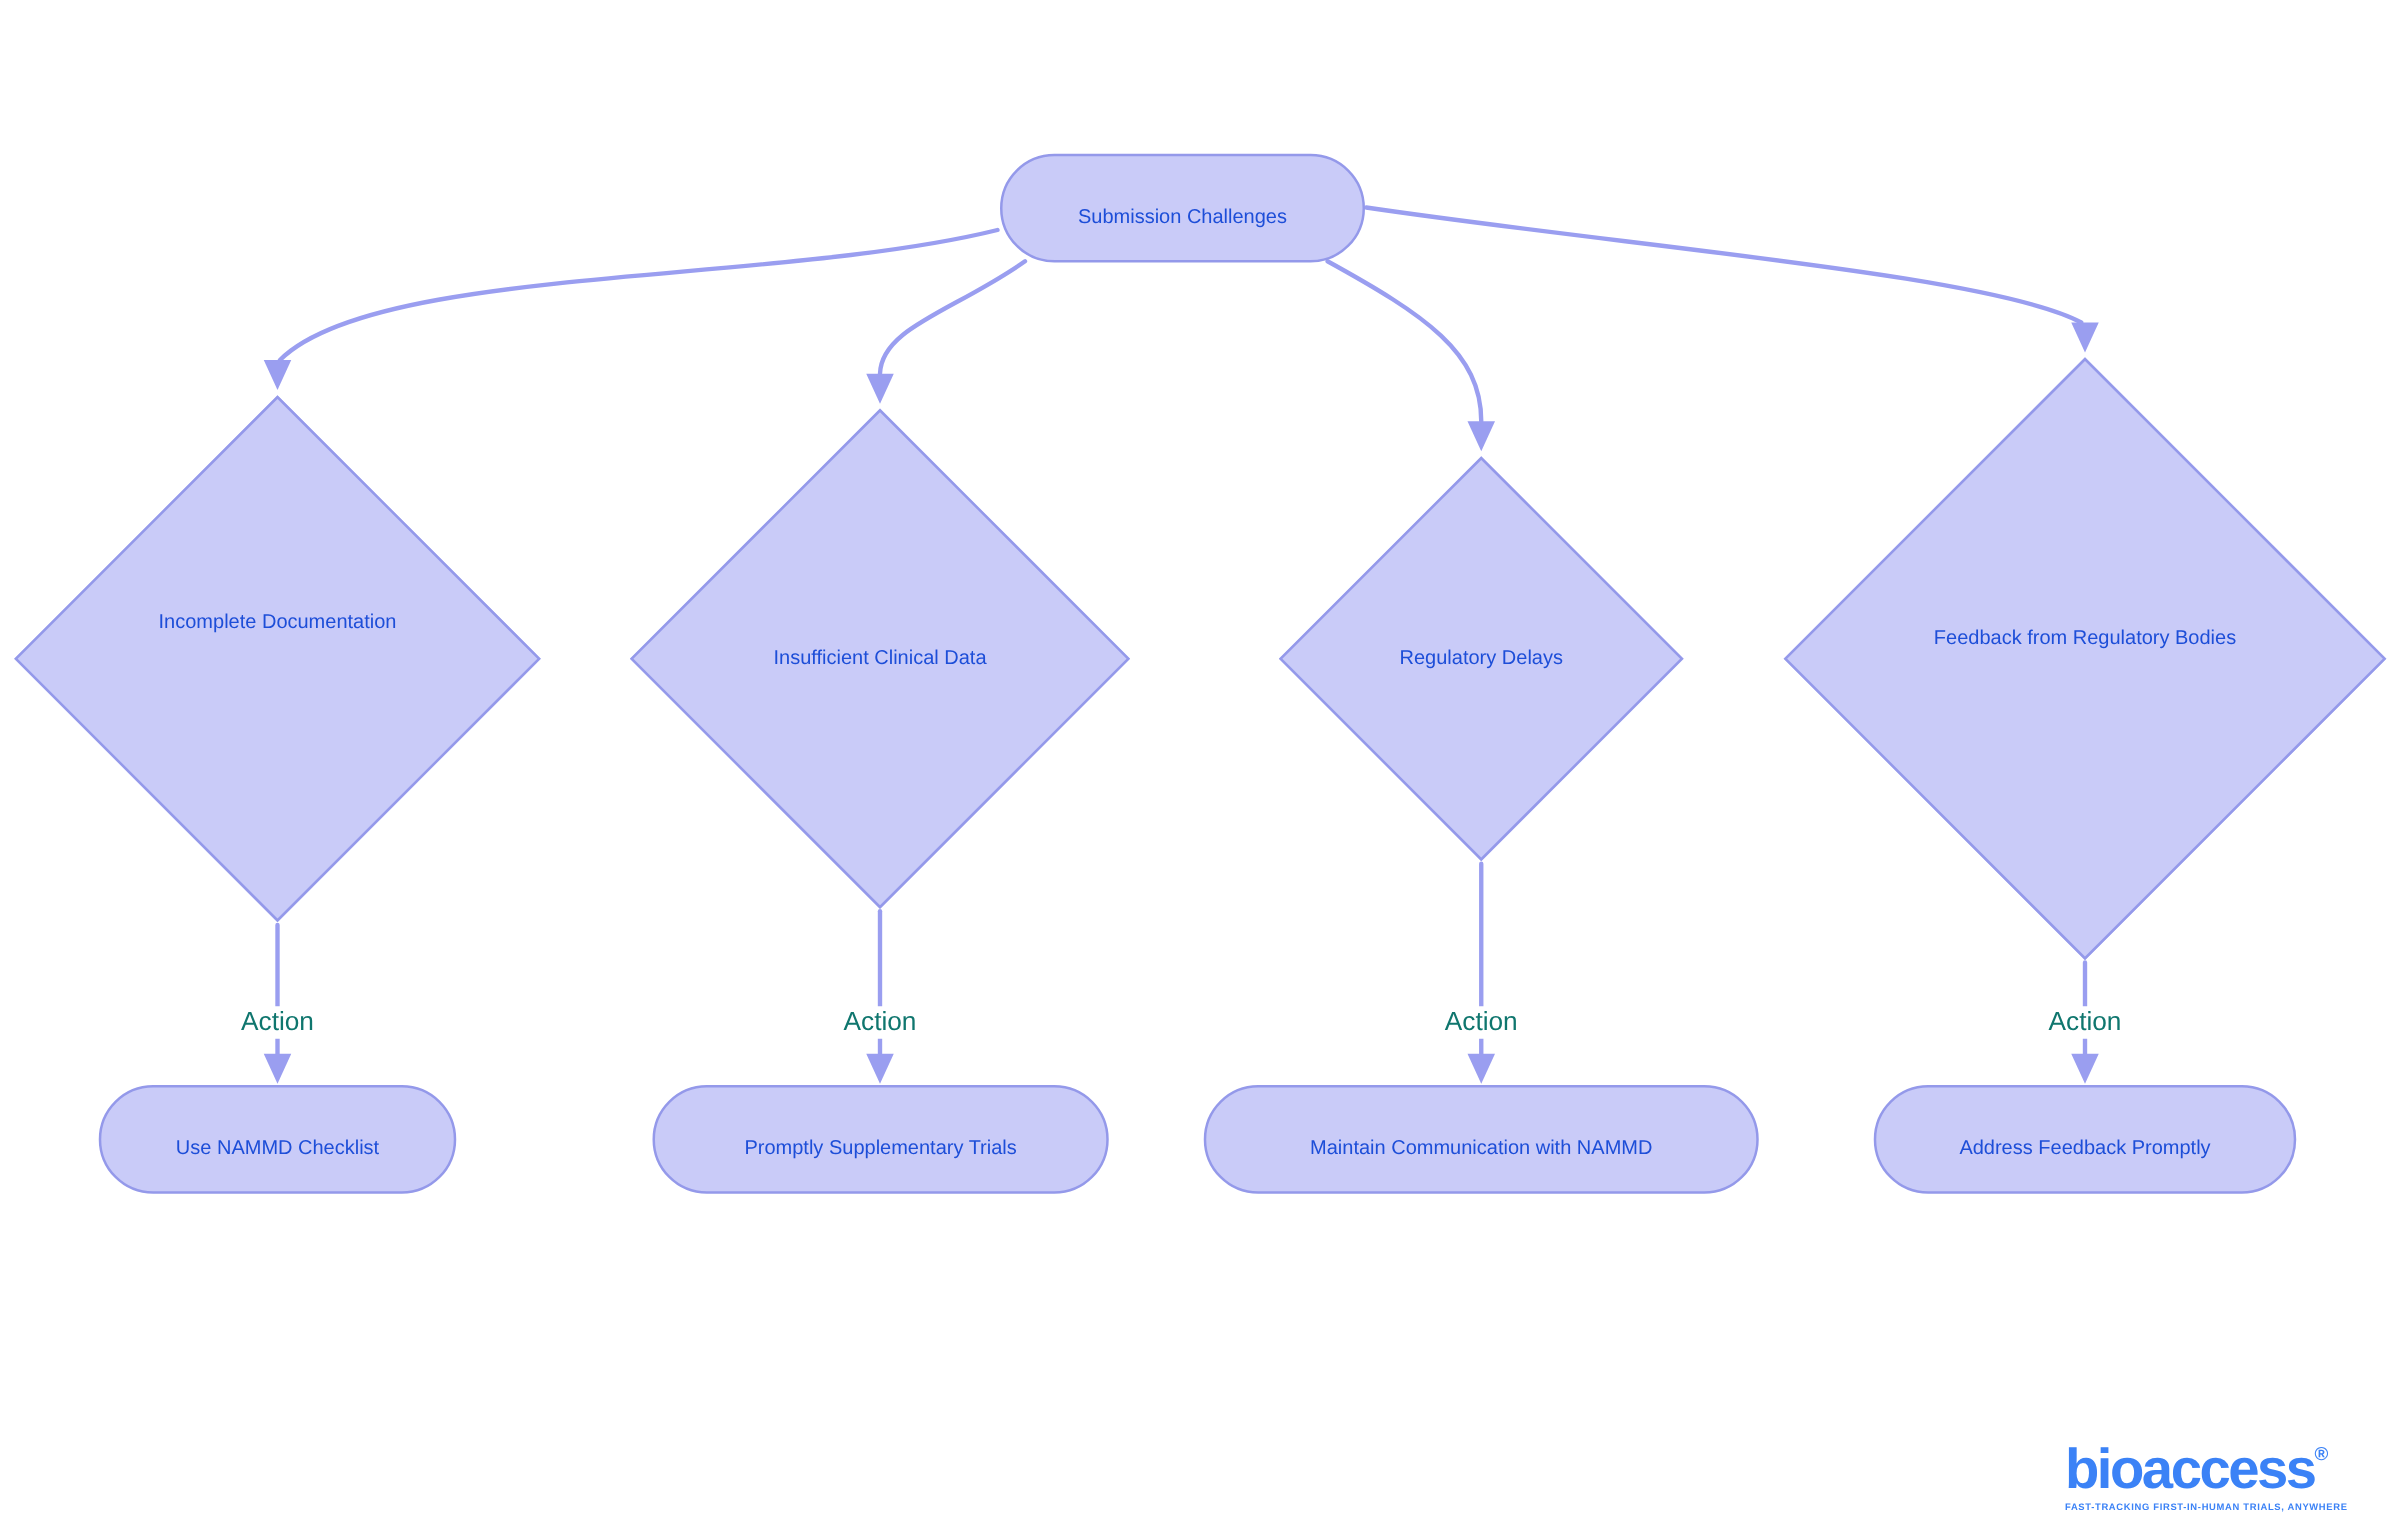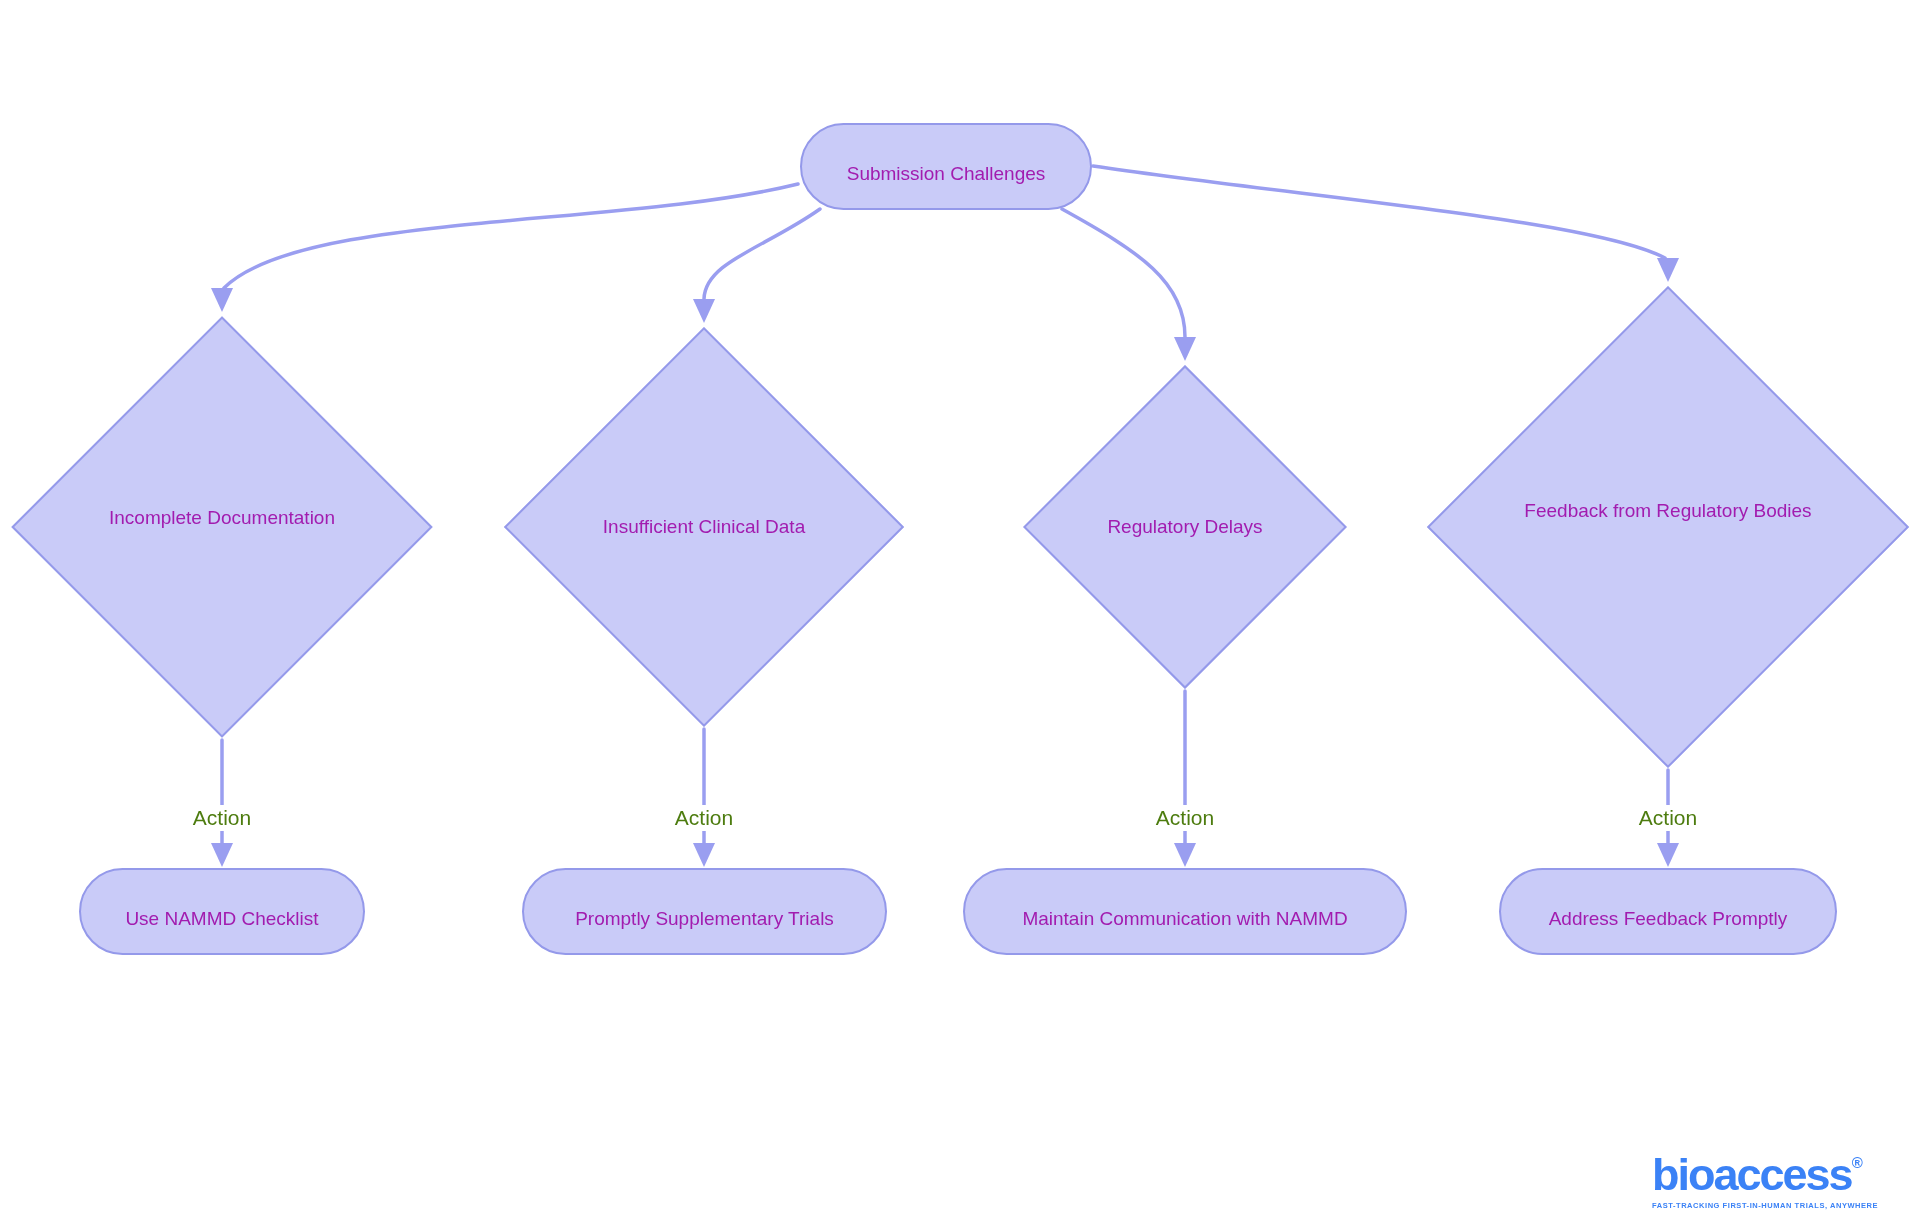--- a/index.html
+++ b/index.html
@@ -6,21 +6,21 @@
   .canvas {
     position: relative;
     width: 1920px;
     height: 1215px;
     overflow: hidden;
     background: #ffffff;
     font-family: "Liberation Sans", sans-serif;
   }
   .edges { position: absolute; left: 0; top: 0; width: 1920px; height: 1215px; }
 
-  .node-text { color: #a21caf; font-size: 19px; white-space: nowrap; margin-top: 15px; }
+  .node-text { color: #1d4ed8; font-size: 16px; white-space: nowrap; margin-top: 15px; }
 
   .stadium {
     position: absolute;
     height: 87px;
     border-radius: 43.5px;
     background: #c9cbf8;
     border: 2px solid #9499ea;
     box-sizing: border-box;
     display: flex;
     align-items: center;
@@ -38,21 +38,21 @@
     position: absolute;
     transform: translate(-50%, -50%);
     text-align: center;
   }
 
   .edge-label {
     position: absolute;
     transform: translate(-50%, -50%);
     background: #ffffff;
     padding: 1px 8px;
-    color: #4d7c0f;
+    color: #0f766e;
     font-size: 21px;
     white-space: nowrap;
   }
 
   .logo { position: absolute; left: 1652px; top: 1150px; width: 230px; color: #3b82f6; }
   .logo-word {
     font-size: 45px;
     font-weight: 800;
     letter-spacing: -2px;
     line-height: 1.1;
@@ -93,21 +93,21 @@
       <polygon points="1174,843 1196,843 1185,867"></polygon>
       <polygon points="1657,843 1679,843 1668,867"></polygon>
     </g>
   </svg>
 
   <div class="stadium" style="left:800px; top:123px; width:292px;">
     <span class="node-text">Submission Challenges</span>
   </div>
 
   <div class="diamond" style="left:222px; top:527px; width:298px; height:298px;"></div>
-  <div class="diamond-label" style="left:222px; top:518px;">
+  <div class="diamond-label" style="left:222px; top:498px;">
     <span class="node-text">Incomplete Documentation</span>
   </div>
 
   <div class="diamond" style="left:704px; top:527px; width:283px; height:283px;"></div>
   <div class="diamond-label" style="left:704px; top:527px;">
     <span class="node-text">Insufficient Clinical Data</span>
   </div>
 
   <div class="diamond" style="left:1185px; top:527px; width:229px; height:229px;"></div>
   <div class="diamond-label" style="left:1185px; top:527px;">

